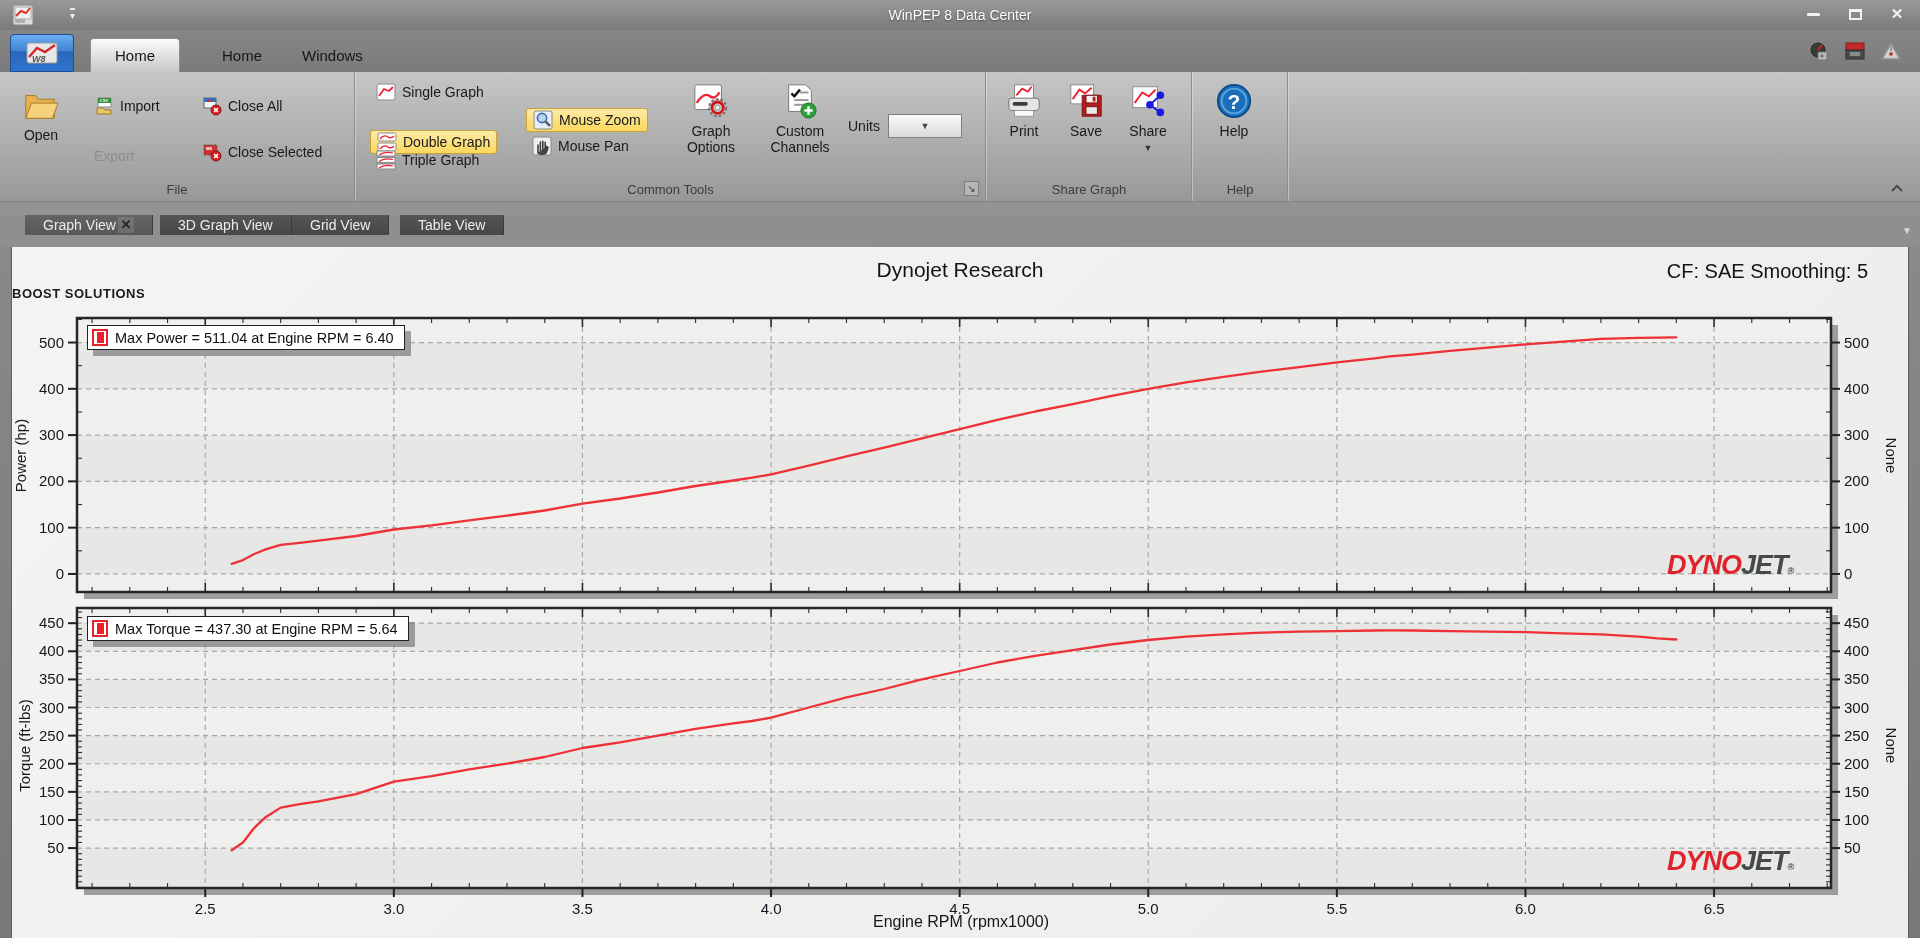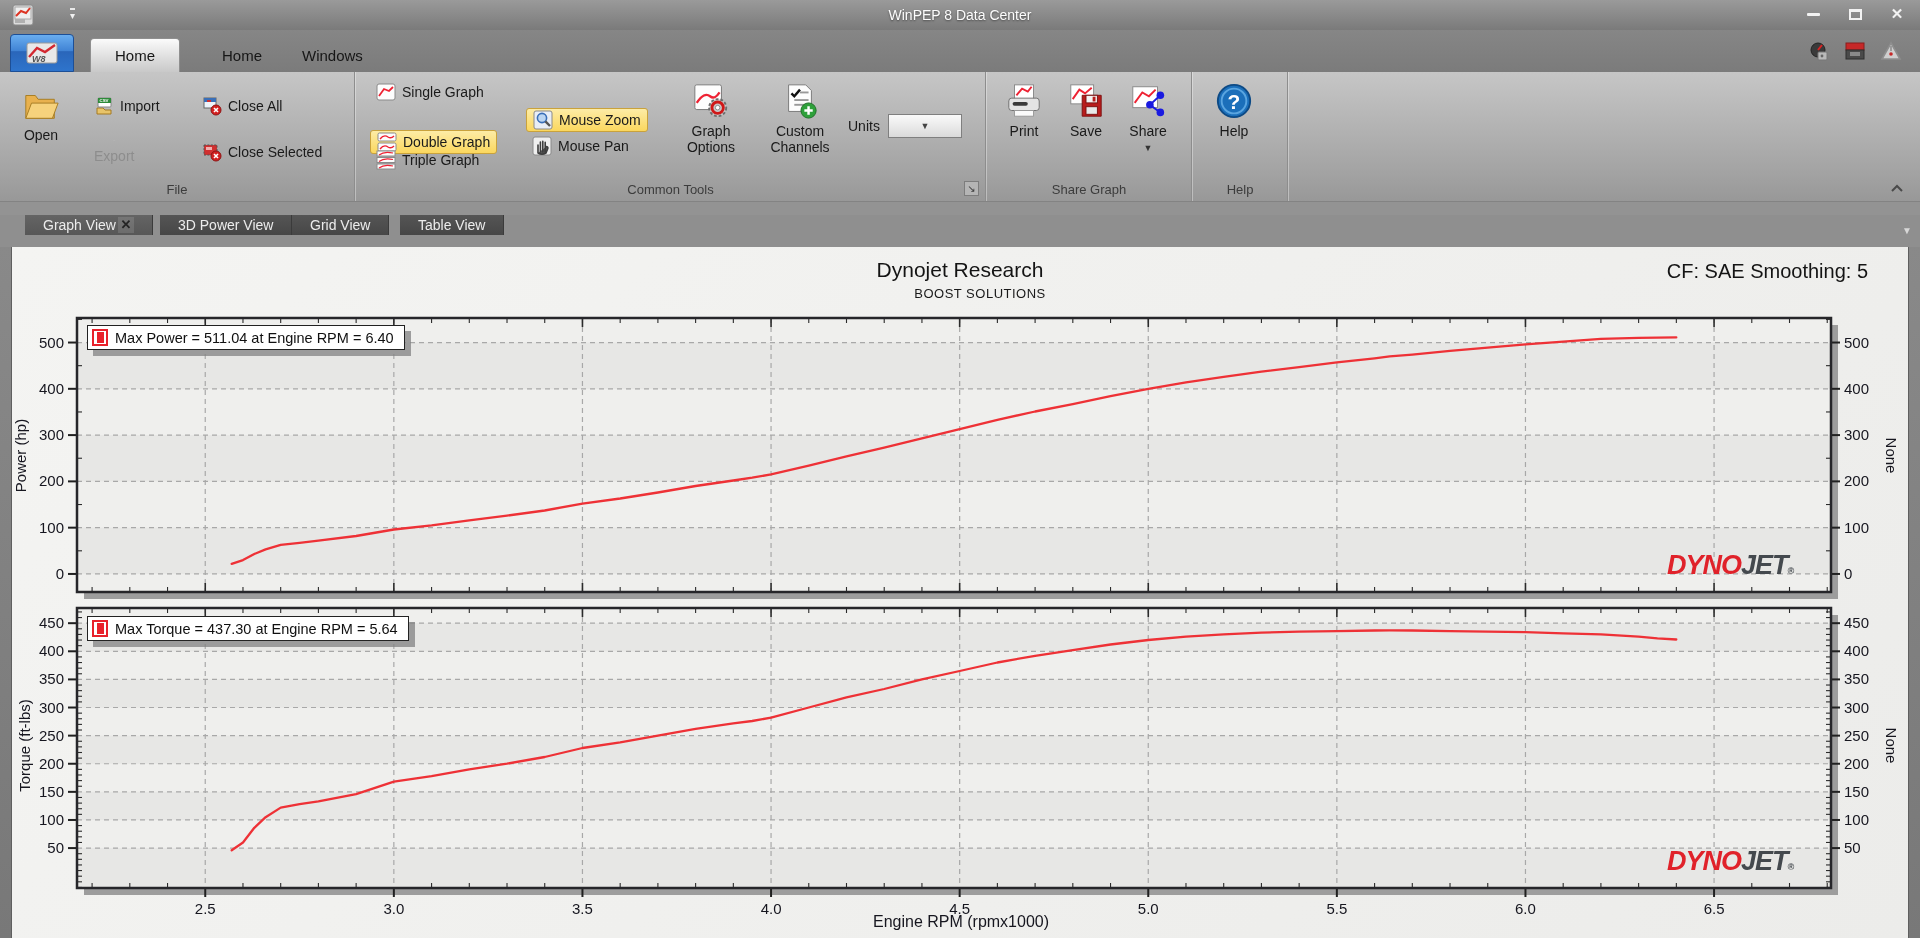--- a/index.html
+++ b/index.html
@@ -70,22 +70,22 @@
   .vtab.active { background:linear-gradient(#646464,#575757); }
   .vtab-close { color:#242424; font-size:13px; font-weight:bold; background:rgba(255,255,255,.12);
     width:16px; height:16px; line-height:16px; text-align:center; }
   .tab-overflow { position:absolute; right:8px; top:10px; color:#d8d8d8; font-size:10px; }
 
   .chart-panel { position:absolute; left:11px; top:247px; width:1898px; height:691px;
     background:linear-gradient(135deg,#f4f4f2,#ececea); border-left:1px solid #5f5f5f;
     border-right:1px solid #5f5f5f; }
   .g-title { position:absolute; left:0; right:0; top:11px; text-align:center;
     font-size:21px; color:#141414; }
-  .g-sub { position:absolute; left:0; right:0; top:39px; text-align:center;
-    font-size:13px; font-weight:normal; letter-spacing:.5px; color:#1a1a1a;margin-left:40px; }
+  .g-sub { position:absolute; left:0; right:0; top:39px; text-align:left;
+    font-size:13px; font-weight:bold; letter-spacing:.5px; color:#1a1a1a; }
   .g-cf { position:absolute; right:40px; top:13px; font-size:20px; color:#141414; }
 
   .chart-svg { position:absolute; left:-3px; }
   #svg-top { top:63px; }
   #svg-bottom { top:353px; }
 
   .axis-label { position:absolute; font-size:15px; color:#16161f; white-space:nowrap; }
   .rot-ccw { transform:rotate(-90deg); transform-origin:center; }
   .rot-cw { transform:rotate(90deg); transform-origin:center; }
   .xaxis-label { position:absolute; left:0; width:1898px; text-align:center; top:666px;
@@ -352,21 +352,21 @@
   </div>
 
   <div class="doc-strip"></div>
 
   <div class="view-tabs">
     <span class="vtab active" style="left:25px;">
       <span>Graph View</span>
       <span class="vtab-close">✕</span>
     </span>
     <span class="vtab" style="left:160px;">
-      <span>3D Power View</span>
+      <span>3D Graph View</span>
     </span>
     <span class="vtab" style="left:292px;">
       <span>Grid View</span>
     </span>
     <span class="vtab" style="left:400px;">
       <span>Table View</span>
     </span>
     <span class="tab-overflow">▼</span>
   </div>
 

